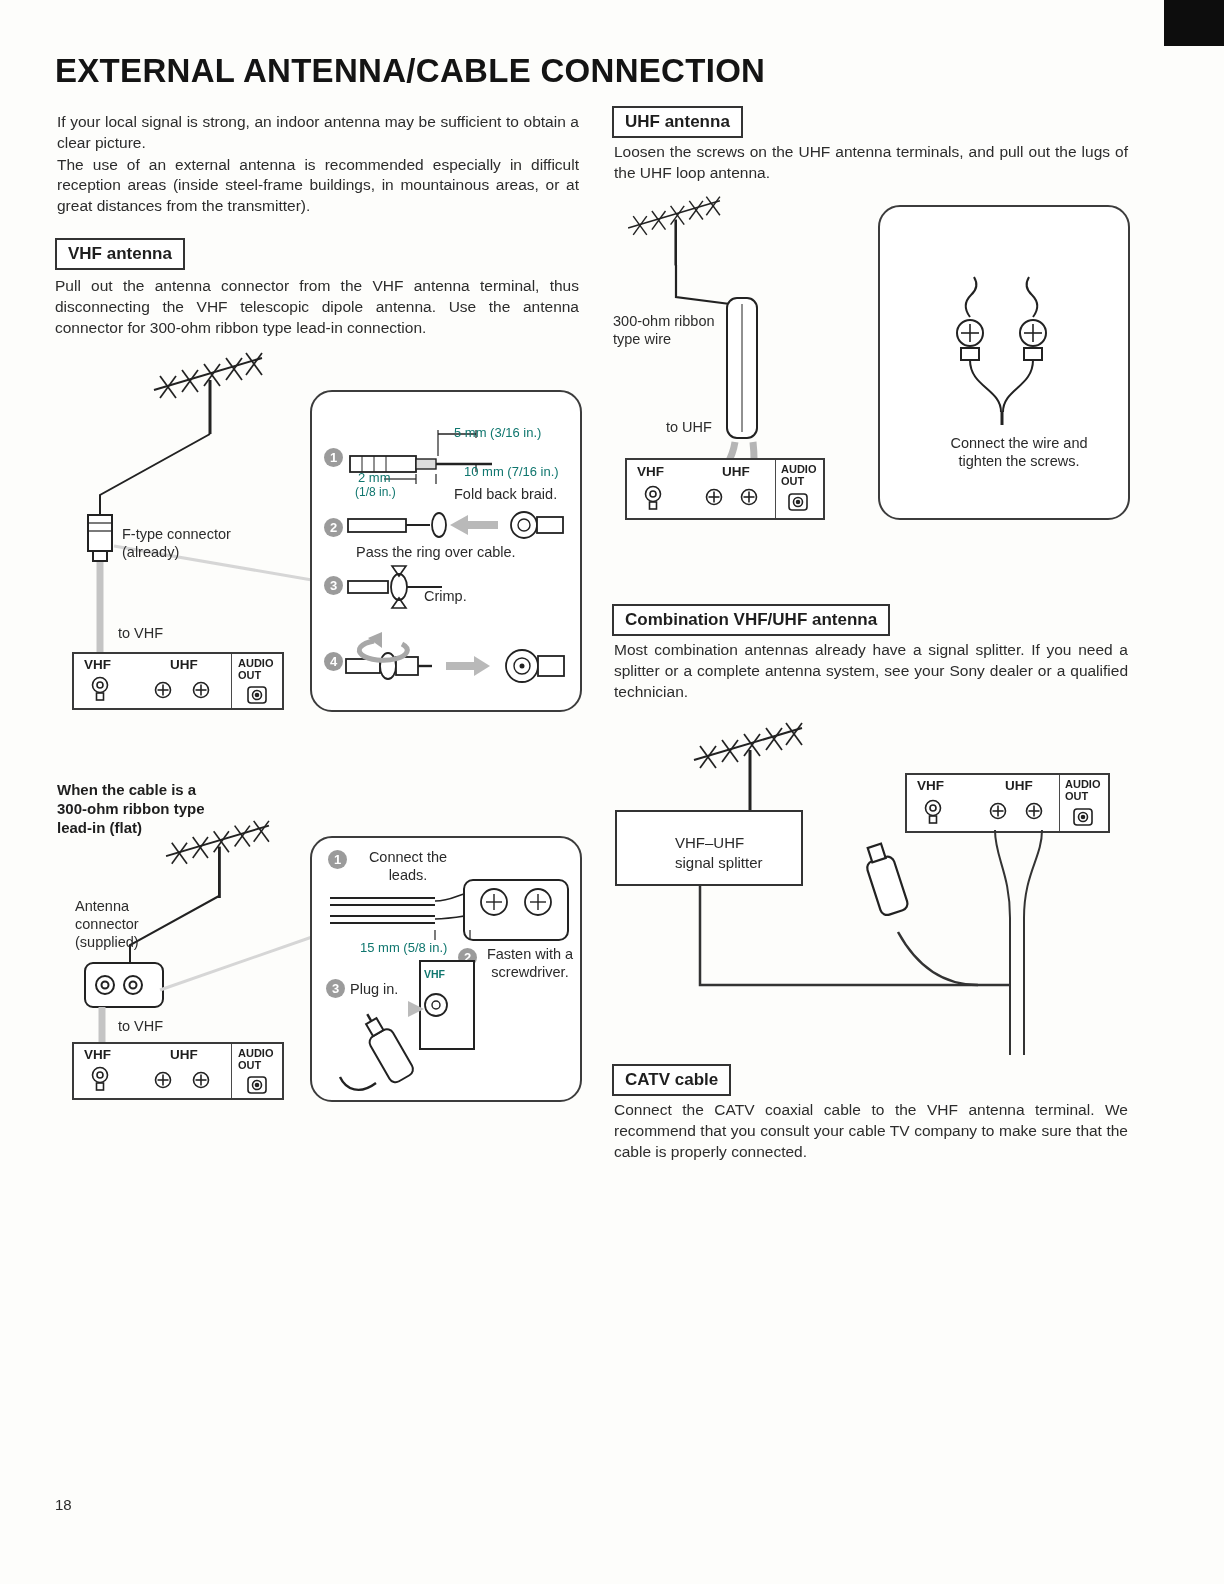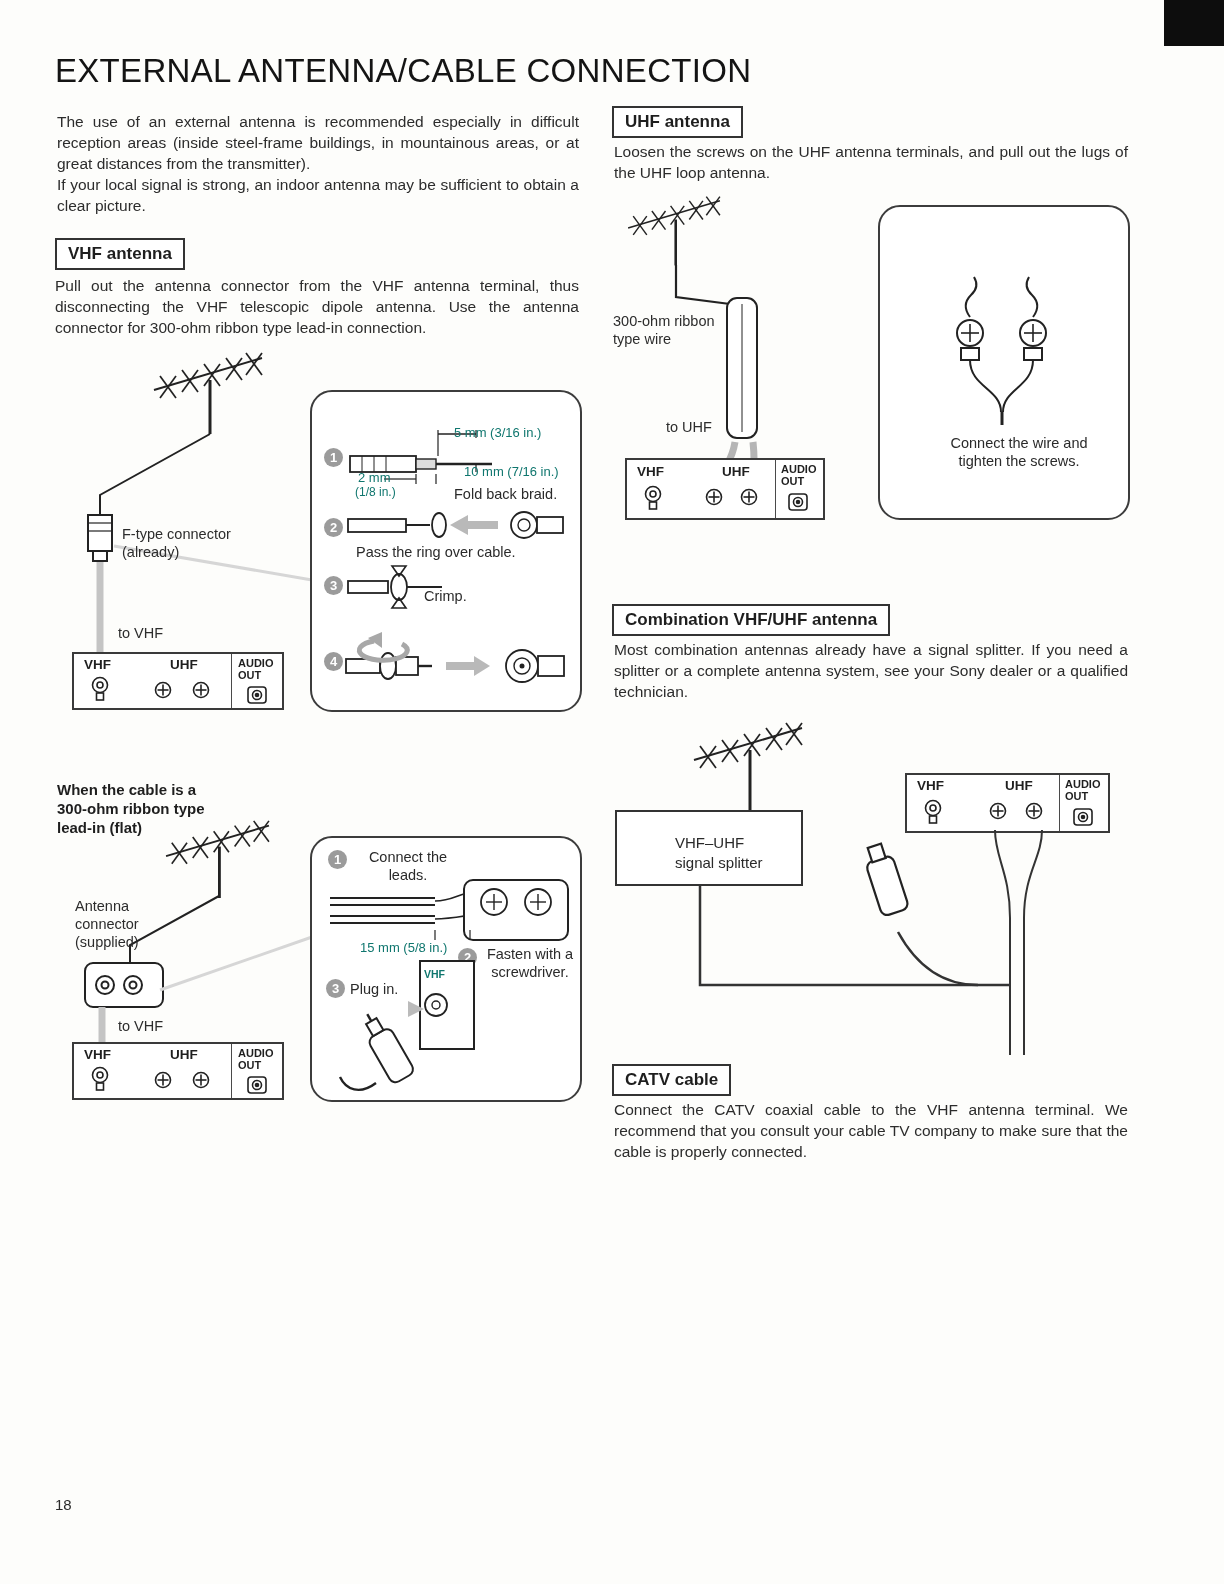--- a/index.html
+++ b/index.html
@@ -1,20 +1,20 @@
 <!DOCTYPE html>
 <html><head>
 <meta charset="utf-8">
 <style>
   * { margin:0; padding:0; box-sizing:border-box; }
   html,body { background:#e9e9e9; }
   body { font-family:"Liberation Sans", sans-serif; }
   .page { position:relative; width:1224px; height:1584px; margin:0 auto; background:#fdfdfb; color:#2a2a2a; overflow:hidden; }
   .abs { position:absolute; }
-  .title { position:absolute; font-size:33px; font-weight:normal; letter-spacing:0.3px; color:#141414; }
+  .title { position:absolute; font-size:33px; font-weight:bold; letter-spacing:0.3px; color:#141414; }
   .body-text { position:absolute; font-size:15.5px; line-height:1.34; text-align:justify; color:#2c2c2c; }
   .body-text p + p { margin-top:1px; }
   .head-box { position:absolute; display:inline-block; border:2px solid #333; background:#fff; padding:4px 11px 4px; font-size:17px; font-weight:bold; color:#1e1e1e; white-space:nowrap; }
   .bold-label { position:absolute; font-size:15px; font-weight:bold; line-height:1.28; color:#1e1e1e; }
   .small-label { position:absolute; font-size:14.5px; line-height:1.24; color:#2c2c2c; }
   .dim-label { position:absolute; font-size:13px; color:#0f766e; white-space:nowrap; }
   .round-box { position:absolute; border:2px solid #3c3c3c; border-radius:22px; background:#fff; }
   .step-num { position:absolute; display:flex; align-items:center; justify-content:center; width:19px; height:19px; border-radius:50%; background:#9b9b9b; color:#fff; font-size:13px; font-weight:bold; }
   .step-label { position:absolute; font-size:14.5px; color:#2a2a2a; line-height:1.22;text-align:center; }
   .panel { position:absolute; border:2px solid #3a3a3a; background:#fff; }
@@ -65,22 +65,22 @@
         <circle cx="11" cy="10" r="1.5" fill="#222"></circle>
       </g>
     </defs>
   </svg>
 
   <div class="black-corner" style="left:1164px; top:0; width:60px; height:46px;"></div>
 
   <div class="title" style="left:55px; top:52px;">EXTERNAL ANTENNA/CABLE CONNECTION</div>
 
   <div class="body-text" style="left:57px; top:112px; width:522px;">
+    <p>If your local signal is strong, an indoor antenna may be sufficient to obtain a clear picture.</p>
     <p>The use of an external antenna is recommended especially in difficult reception areas (inside steel-frame buildings, in mountainous areas, or at great distances from the transmitter).</p>
-    <p>If your local signal is strong, an indoor antenna may be sufficient to obtain a clear picture.</p>
   </div>
 
   <div class="head-box" style="left:55px; top:238px;">VHF antenna</div>
   <div class="body-text" style="left:55px; top:276px; width:524px;">Pull out the antenna connector from the VHF antenna terminal, thus disconnecting the VHF telescopic dipole antenna. Use the antenna connector for 300-ohm ribbon type lead-in connection.</div>
 
   <svg class="abs" style="left:148px; top:350px;" width="120" height="84" viewBox="0 0 120 84">
       <use href="#antenna-g"></use>
     </svg>
 
 

